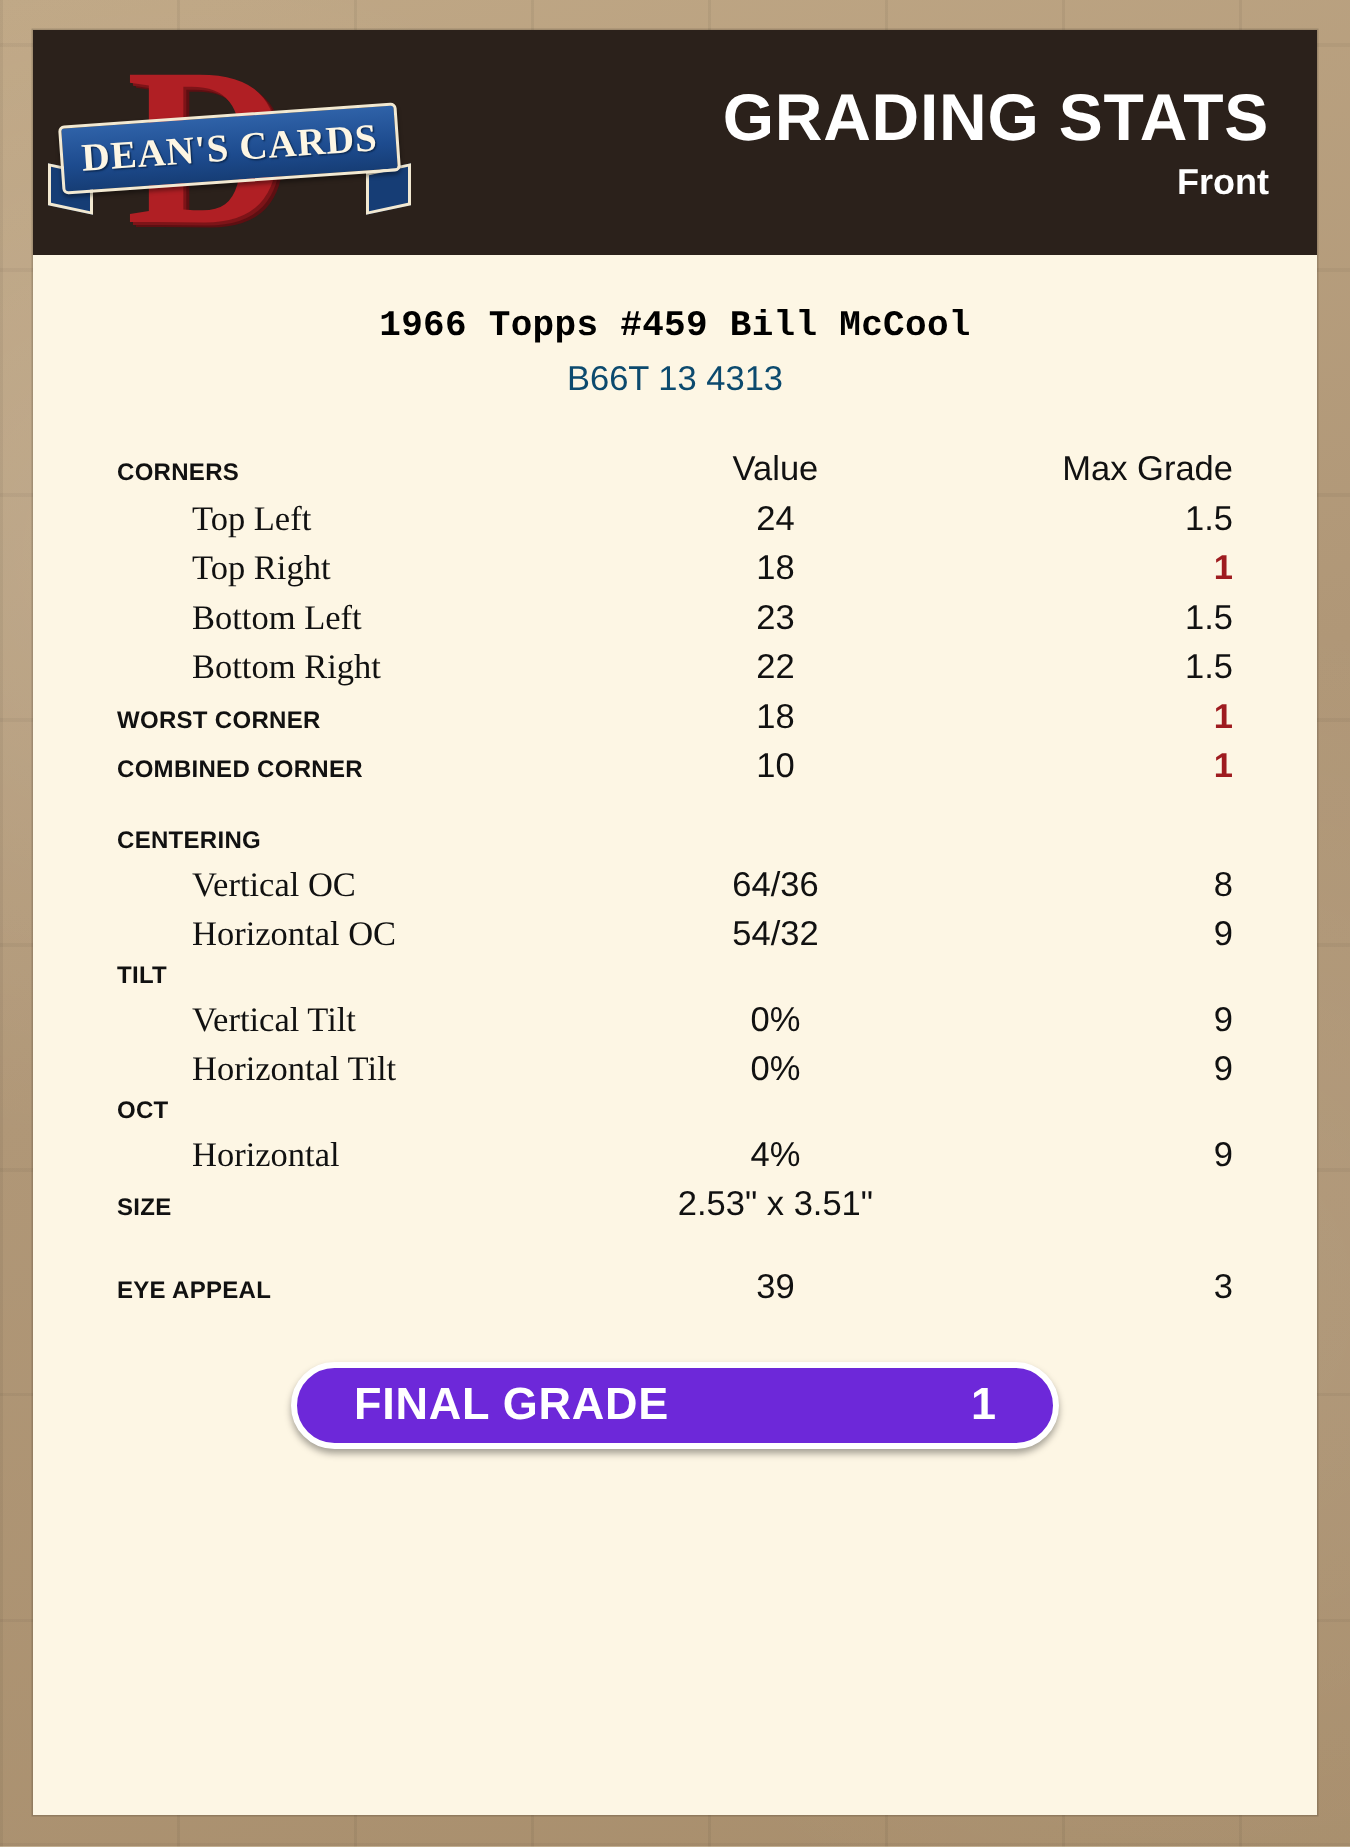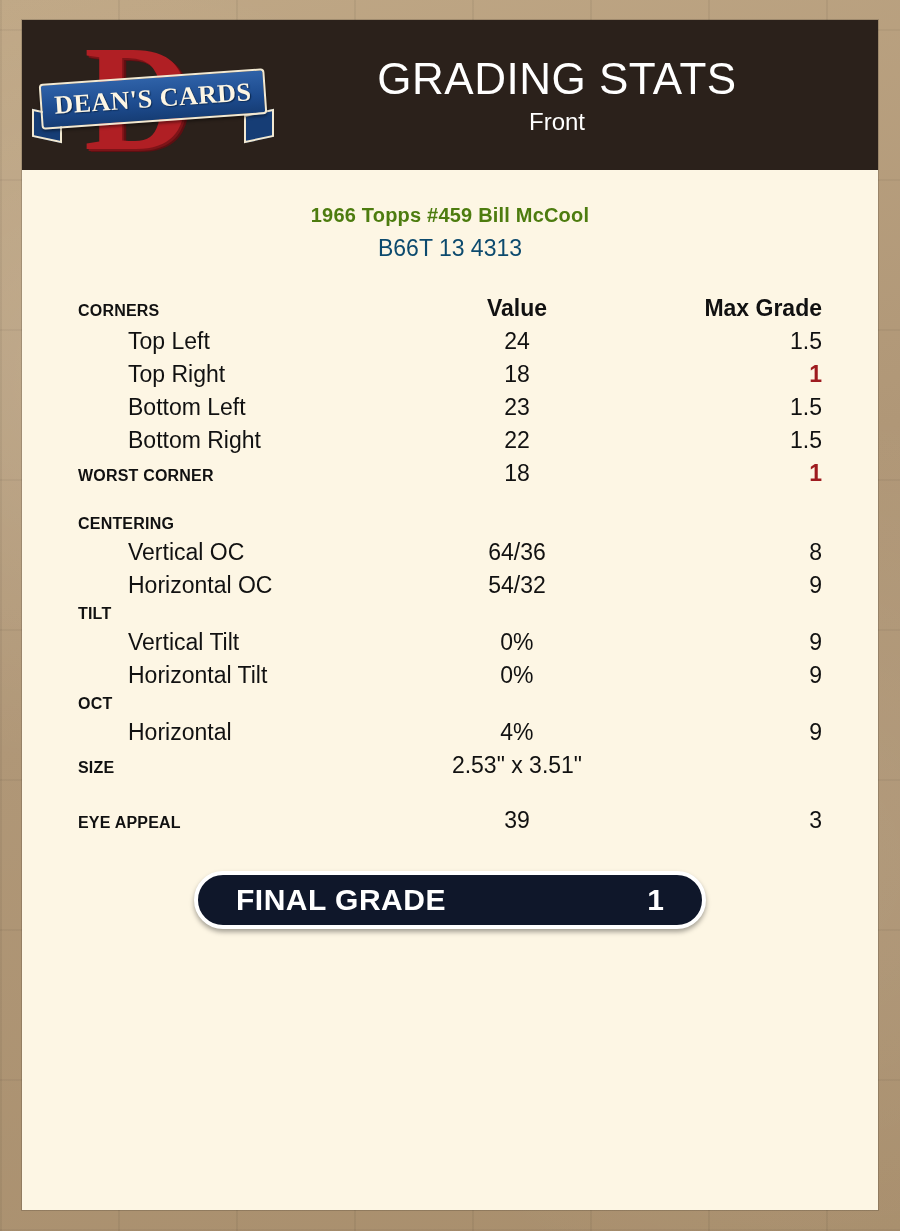--- a/index.html
+++ b/index.html
@@ -96,44 +96,46 @@
     width: 30px;
     height: 28px;
     background: #163d75;
     border: 2px solid #f2e9d2;
   }
   .logo-tail-l { left: 10px; transform: skewY(12deg); }
   .logo-tail-r { left: 222px; transform: skewY(-12deg); }
 
   .header-titles {
     flex: 1;
-    text-align: center;
+    text-align: right;
     color: #ffffff;
-    padding-right: 48px;
+    padding-right: 32px;
+    font-weight: bold;
   }
   .header-title {
     font-size: 44px;
     letter-spacing: 0.5px;
     line-height: 1.05;
   }
   .header-subtitle {
     font-size: 24px;
     margin-top: 6px;
     line-height: 1.05;
   }
 
   .body {
     padding: 34px 56px 0 56px;
   }
   .card-title {
     text-align: center;
-    font-size: 20px;
-    font-weight: bold;
-    color: #4d7c0f;
+    font-size: 24px;
+    font-weight: bold;
+    color: #000000;
     letter-spacing: 0.2px;
+    font-family: Liberation Mono, monospace;
   }
   .card-subtitle {
     text-align: center;
     font-size: 23px;
     color: #0c4a6e;
     margin-top: 8px;
   }
 
   table.stats {
     width: 100%;
@@ -148,36 +150,36 @@
   }
   td.label { width: 44%; text-align: left; }
   td.value { width: 30%; text-align: center; }
   td.grade { width: 26%; text-align: right; }
 
   tr.section td.label {
     font-weight: bold;
     font-size: 16px;
     letter-spacing: 0.2px;
   }
-  tr.sub td.label { padding-left: 50px; }
+  tr.sub td.label { padding-left: 50px; font-family: Liberation Serif, serif; }
   tr.head td { font-weight: bold; }
-  tr.head td.value, tr.head td.grade { font-weight: bold; }
+  tr.head td.value, tr.head td.grade { font-weight: normal; }
   .gap td { height: 22px; padding: 0; }
   .grade-low { color: #9e1b1f; font-weight: bold; }
   td.size-value { text-align: center; }
 
   .final-wrap {
     margin: 34px 56px 0 56px;
     display: flex;
     justify-content: center;
   }
   .final-grade {
     width: 512px;
     height: 58px;
-    background: #0f172a;
+    background: #6d28d9;
     border: 4px solid #ffffff;
     border-radius: 30px;
     box-shadow: 0 3px 5px rgba(0,0,0,0.35);
     display: flex;
     align-items: center;
     justify-content: space-between;
     padding: 0 38px;
     color: #ffffff;
     font-size: 30px;
     font-weight: bold;
@@ -237,20 +239,25 @@
           <td class="label">Bottom Right</td>
           <td class="value">22</td>
           <td class="grade">1.5</td>
         </tr>
 
         <tr class="section">
           <td class="label">WORST CORNER</td>
           <td class="value">18</td>
           <td class="grade grade-low">1</td>
         </tr>
+        <tr class="section">
+          <td class="label">COMBINED CORNER</td>
+          <td class="value">10</td>
+          <td class="grade grade-low">1</td>
+        </tr>
 
         <tr class="gap">
             <td colspan="3"></td>
           </tr>
 
         <tr class="section">
           <td class="label">CENTERING</td>
           <td class="value"></td>
           <td class="grade"></td>
         </tr>

